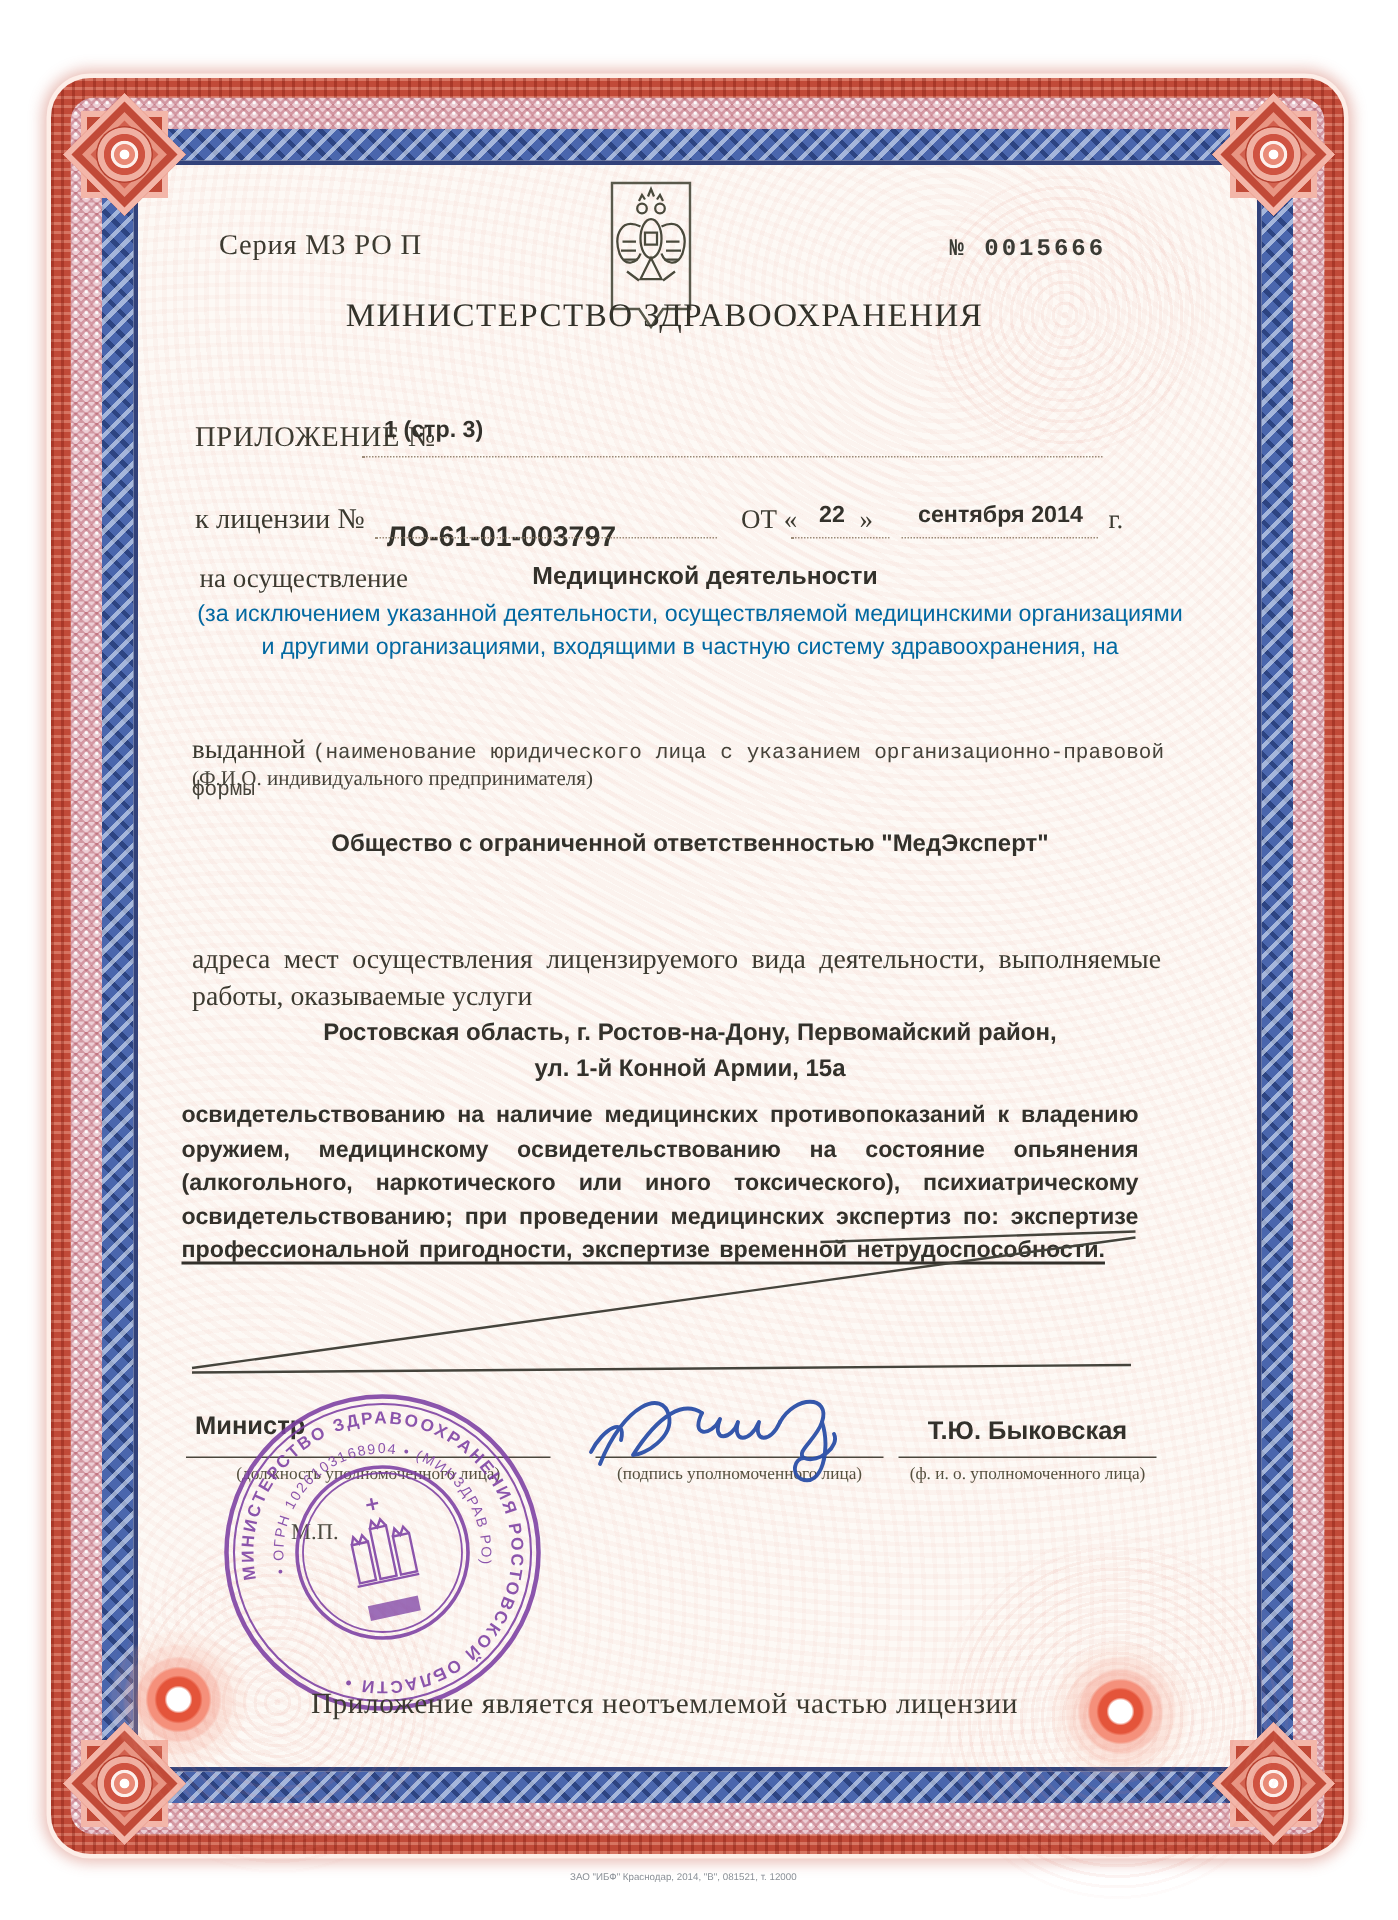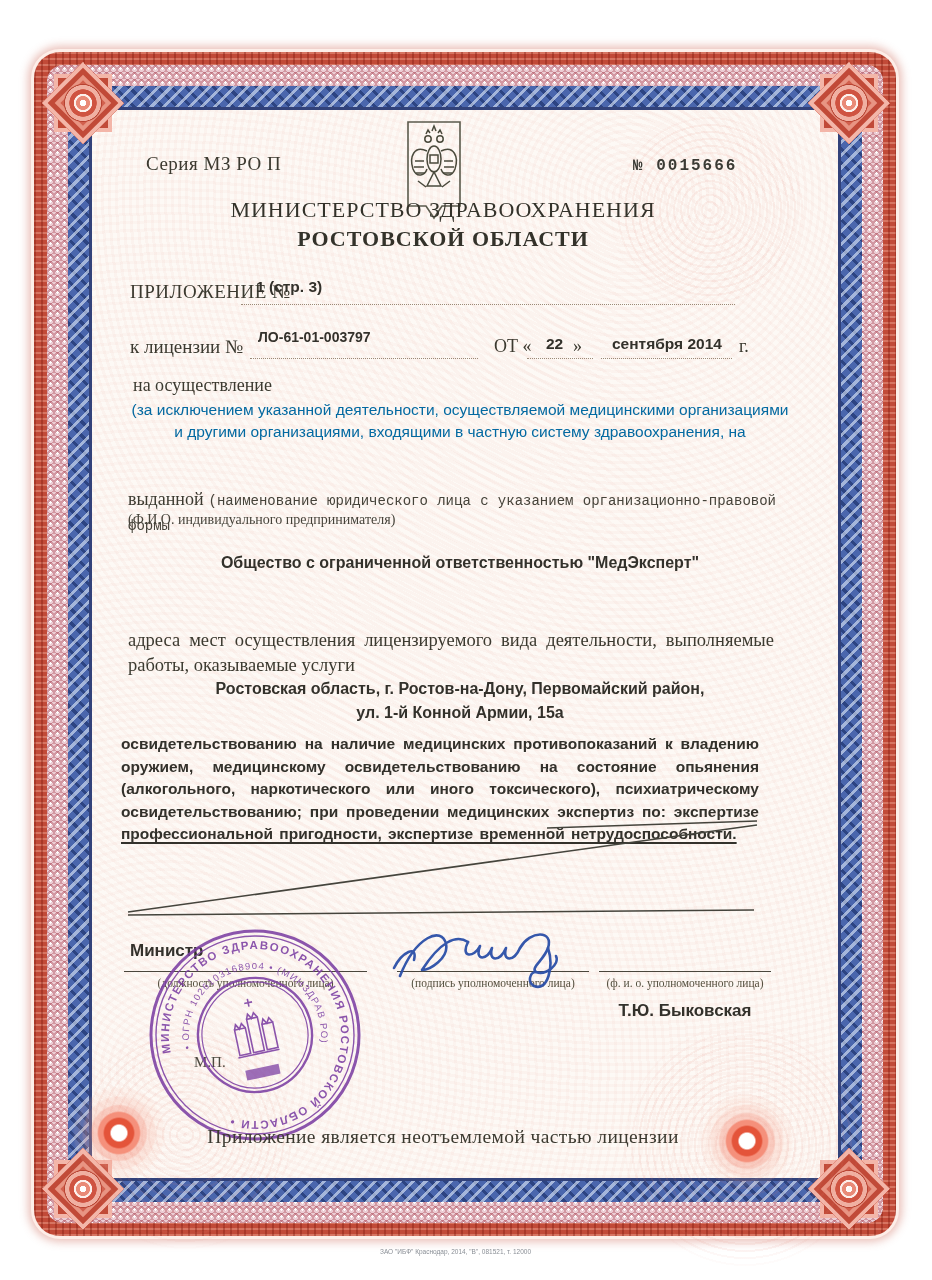--- a/index.html
+++ b/index.html
@@ -117,38 +117,38 @@
       <path d="M49,42 h-9 M50,48 h-10 M48,54 h-9"></path>
       <path d="M30,53 l-7,14 h14 Z"></path>
       <path d="M26,36 h8 v8 h-8 Z"></path>
       <path d="M14,62 l8,6 M46,62 l-8,6"></path>
     </g>
   </svg>
 
   <div class="abs docnum" style="left:633px;top:157px;font-size:16px;">№ 0015666</div>
 
   <div class="abs serif center" style="left:63px;top:197px;width:760px;font-size:22px;font-weight:normal;letter-spacing:1px;color:#33322a;">МИНИСТЕРСТВО ЗДРАВООХРАНЕНИЯ</div>
-  <div class="abs serif center" style="left:63px;top:226px;width:760px;font-size:22px;font-weight:bold;letter-spacing:1px;color:#33322a;">РОСТОВСКОЙ ОБЛАСТИ</div>
 
   <div class="abs serif" style="left:130px;top:281px;font-size:19px;letter-spacing:.5px;">ПРИЛОЖЕНИЕ №</div>
   <div class="abs bold-sans" style="left:256px;top:278px;font-size:15.5px;">1 (стр. 3)</div>
   <div class="dotline" style="left:241px;top:284px;width:494px;height:20px;"></div>
 
   <div class="abs serif" style="left:130px;top:336px;font-size:19px;">к лицензии №</div>
-  <div class="abs bold-sans" style="left:258px;top:329px;font-size:14px;">ЛО-61-01-003797</div>
+  <div class="abs bold-sans" style="left:258px;top:348px;font-size:19px;">ЛО-61-01-003797</div>
   <div class="dotline" style="left:250px;top:338px;width:228px;height:20px;"></div>
   <div class="abs serif" style="left:494px;top:336px;font-size:18px;">ОТ «</div>
   <div class="abs bold-sans" style="left:546px;top:335px;font-size:15.5px;">22</div>
   <div class="abs serif" style="left:573px;top:336px;font-size:18px;">»</div>
   <div class="dotline" style="left:527px;top:338px;width:66px;height:20px;"></div>
   <div class="abs bold-sans" style="left:612px;top:335px;font-size:15.5px;">сентября 2014</div>
   <div class="dotline" style="left:601px;top:338px;width:131px;height:20px;"></div>
   <div class="abs serif" style="left:739px;top:336px;font-size:18px;">г.</div>
 
   <div class="abs serif" style="left:133px;top:375px;font-size:18px;">на осуществление</div>
+  <div class="abs bold-sans center" style="left:170px;top:375px;width:600px;font-size:16.5px;">Медицинской деятельности</div>
   <div class="abs" style="left:105px;top:399px;width:710px;font-family:'Liberation Sans',sans-serif;font-size:15.5px;color:#0369a1;line-height:22px;text-align:center;">
     <div>(за исключением указанной деятельности, осуществляемой медицинскими организациями</div>
     <div>и другими организациями, входящими в частную систему здравоохранения, на</div>
   </div>
 
   <div class="abs just" style="left:128px;top:488px;width:648px;line-height:23px;">
     <span class="serif" style="font-size:18px;">выданной</span>
     <span class="serif" style="font-size:14px;color:#46433a;font-family:Liberation Mono, monospace;">(наименование юридического лица с указанием организационно-правовой формы</span>
   </div>
   <div class="abs serif" style="left:128px;top:512px;font-size:14px;color:#46433a;">(Ф.И.О. индивидуального предпринимателя)</div>
@@ -176,23 +176,23 @@
   <div class="abs bold-sans" style="left:130px;top:941px;font-size:17px;">Министр</div>
 
   <div class="solidline" style="left:124px;top:951px;width:243px;height:20px;"></div>
   <div class="solidline" style="left:397px;top:951px;width:192px;height:20px;"></div>
   <div class="solidline" style="left:599px;top:951px;width:172px;height:20px;"></div>
 
   <div class="abs caption" style="left:124px;top:977px;width:243px;">(должность уполномоченного лица)</div>
   <div class="abs caption" style="left:397px;top:977px;width:192px;">(подпись уполномоченного лица)</div>
   <div class="abs caption" style="left:599px;top:977px;width:172px;">(ф. и. о. уполномоченного лица)</div>
 
-  <div class="abs bold-sans center" style="left:596px;top:1001px;width:178px;font-size:17px;">Т.Ю. Быковская</div>
-
-  <div class="abs serif" style="left:194px;top:1014px;font-size:15px;color:#4c4a40;margin-top:40px;">М.П.</div>
+  <div class="abs bold-sans center" style="left:596px;top:944px;width:178px;font-size:17px;">Т.Ю. Быковская</div>
+
+  <div class="abs serif" style="left:194px;top:1014px;font-size:15px;color:#4c4a40;">М.П.</div>
 
   <svg class="abs" style="left:142px;top:922px;transform:rotate(-12deg);opacity:.88;" width="226" height="226" viewBox="0 0 226 226">
     <defs>
       <path id="arcOuter" d="M113,113 m-86,0 a86,86 0 1,1 172,0 a86,86 0 1,1 -172,0"></path>
       <path id="arcInner" d="M113,113 m-66,0 a66,66 0 1,1 132,0 a66,66 0 1,1 -132,0"></path>
     </defs>
     <g stroke="#7c3fa3" fill="none">
       <circle cx="113" cy="113" r="104" stroke-width="3"></circle>
       <circle cx="113" cy="113" r="99" stroke-width="1.4"></circle>
       <circle cx="113" cy="113" r="57" stroke-width="2.4"></circle>

